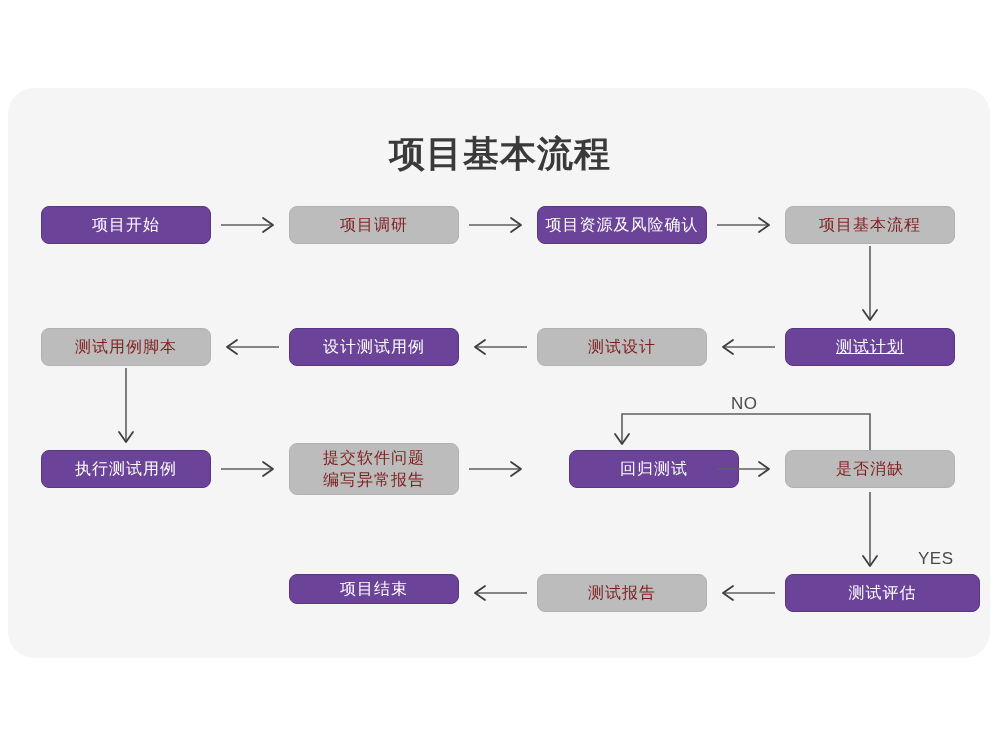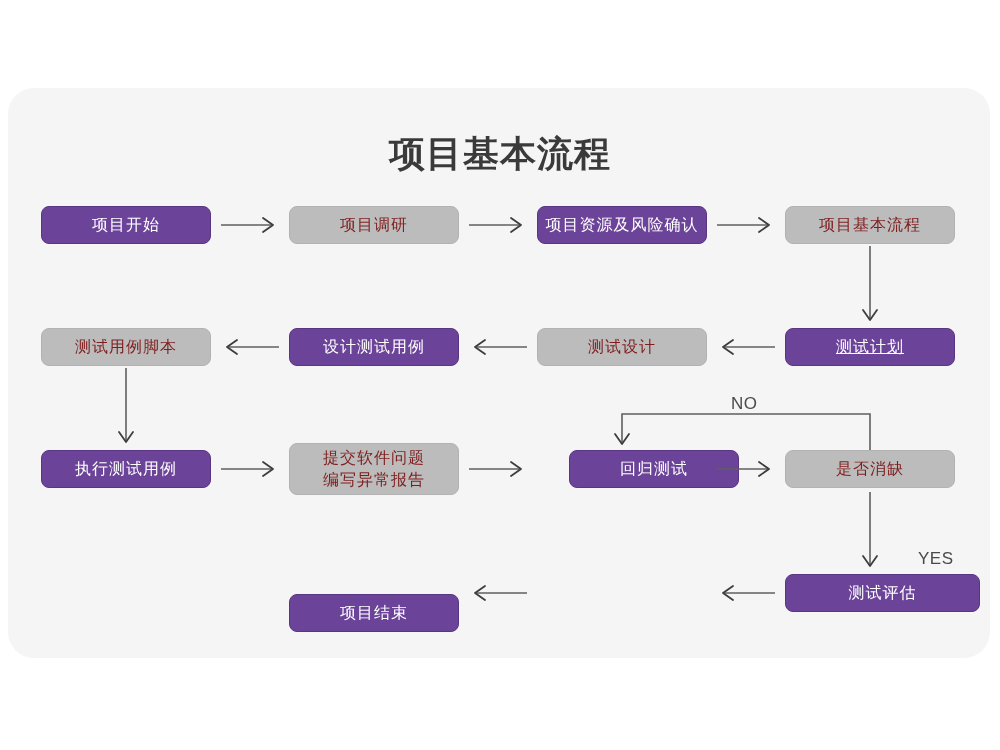--- a/index.html
+++ b/index.html
@@ -125,22 +125,23 @@
 
   <div class="node purple" style="left:41px;  top:426px; width:170px; height:38px;margin-top:24px;">执行测试用例</div>
 
   <div class="node gray" style="left:289px; top:443px; width:170px; height:52px;">提交软件问题
 编写异常报告</div>
 
   <div class="node purple" style="left:537px; top:450px; width:170px; height:38px;margin-left:32px;">回归测试</div>
 
   <div class="node gray" style="left:785px; top:450px; width:170px; height:38px;">是否消缺</div>
 
-  <div class="node purple" style="left:289px; top:594px; width:170px; height:38px;">项目结束</div>
-
+  <div class="node purple" style="left:289px; top:574px; width:170px; height:30px;">项目结束</div>
+
+  <div class="node gray" style="left:537px; top:574px; width:170px; height:38px;">测试报告</div>
 
   <div class="node purple" style="left:785px; top:574px; width:195px; height:38px;">测试评估</div>
 
   <svg class="conn" style="left:221px; top:215px;" width="58" height="20">
     <line x1="0" y1="10" x2="52" y2="10"></line>
     <polyline class="head" points="42,3 52,10 42,17"></polyline>
   </svg>
 
   <svg class="conn" style="left:469px; top:215px;" width="58" height="20">
     <line x1="0" y1="10" x2="52" y2="10"></line>

